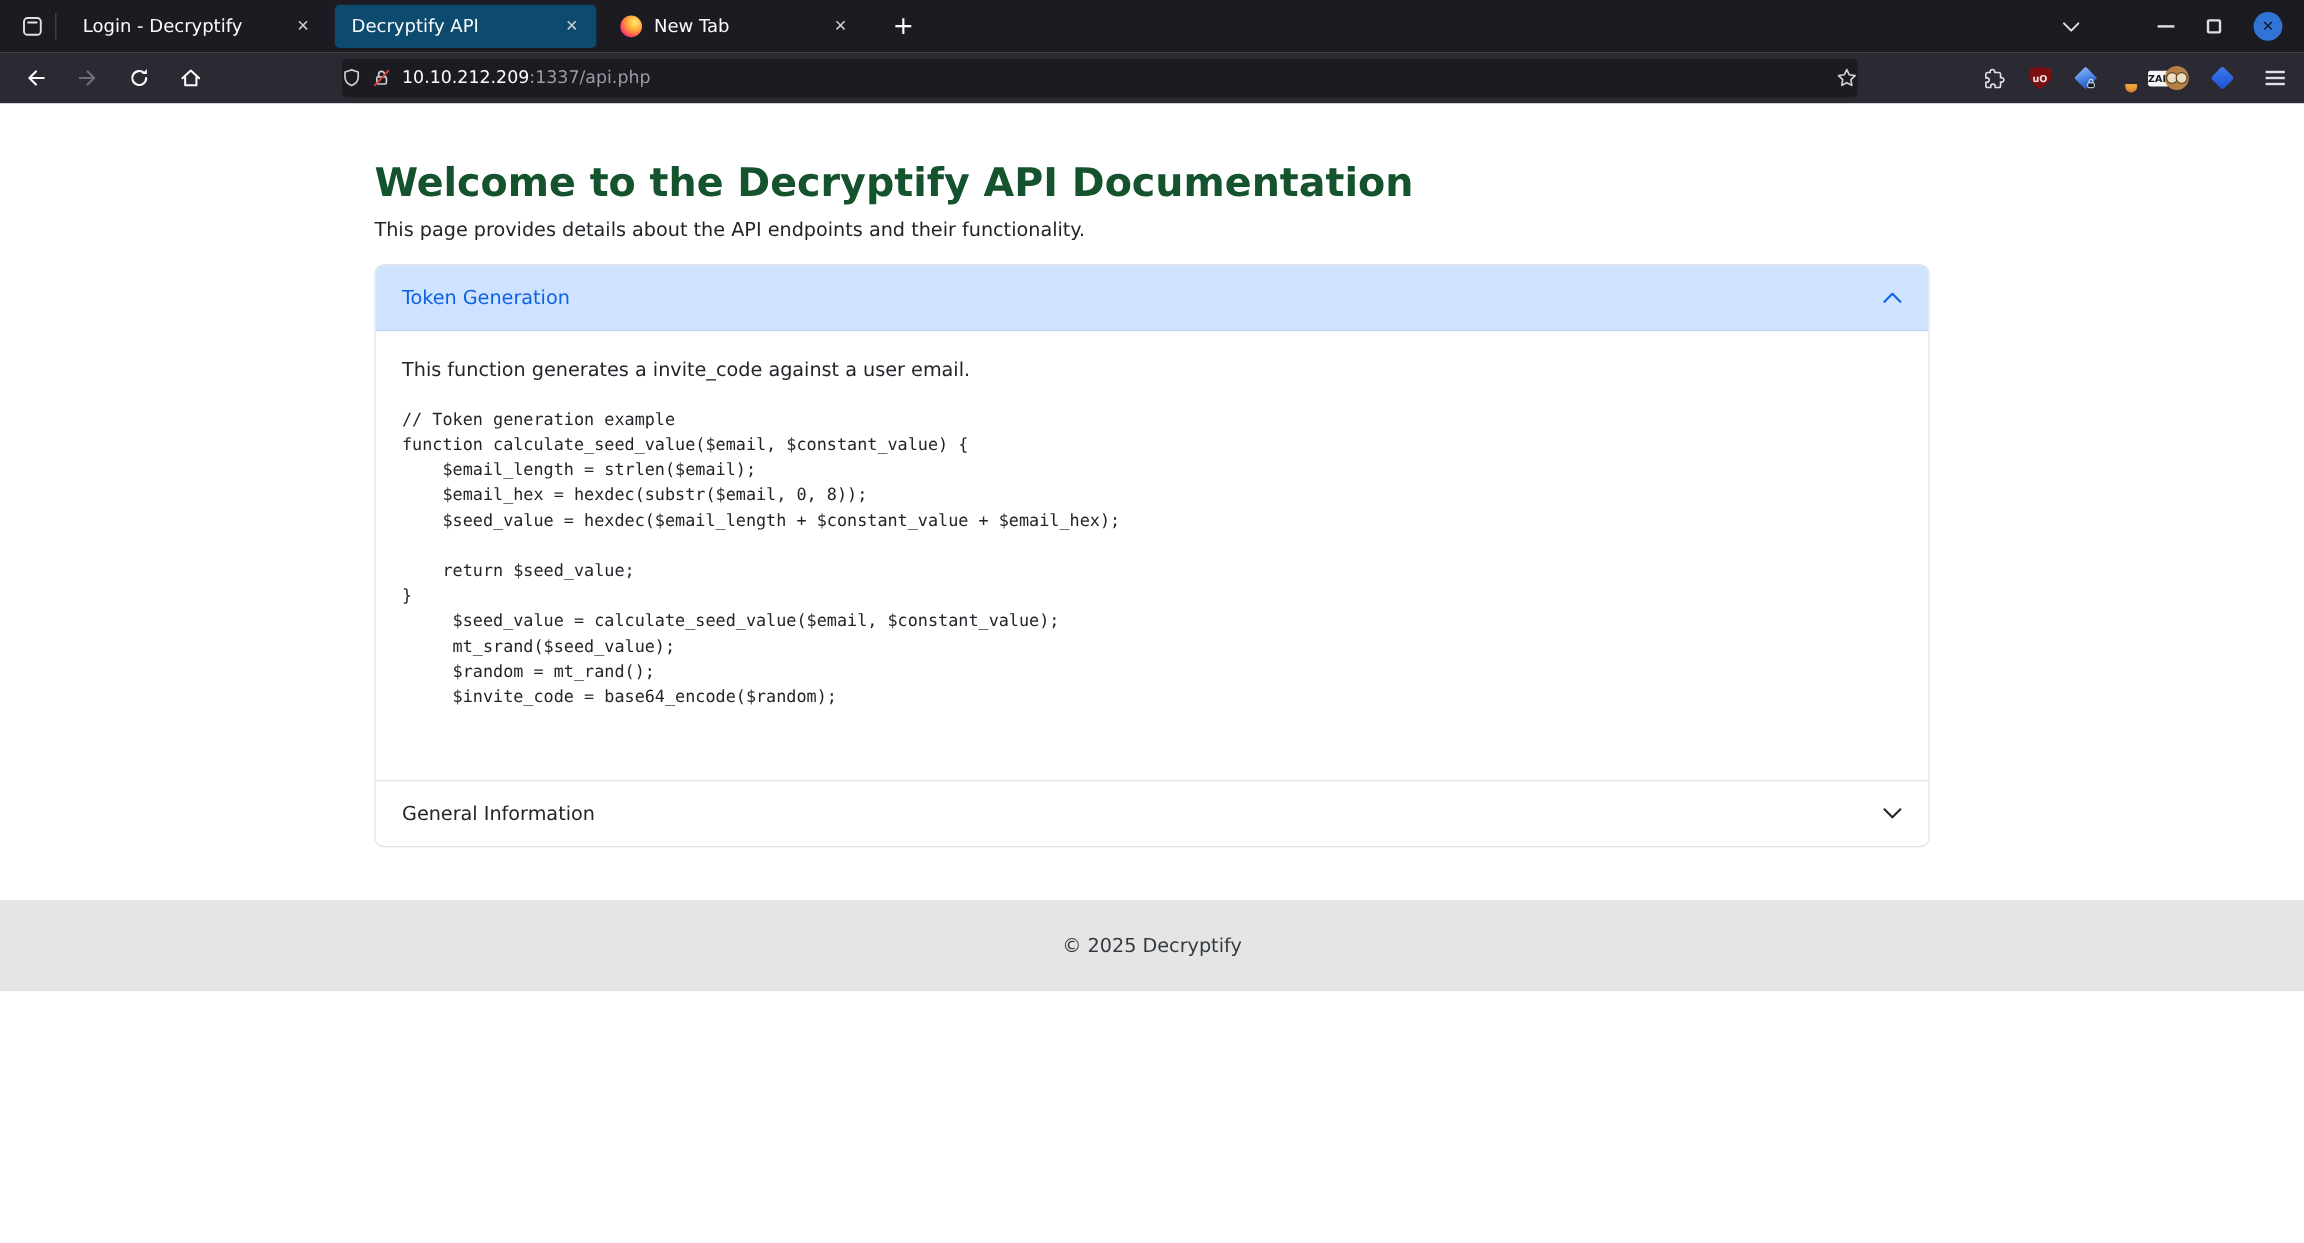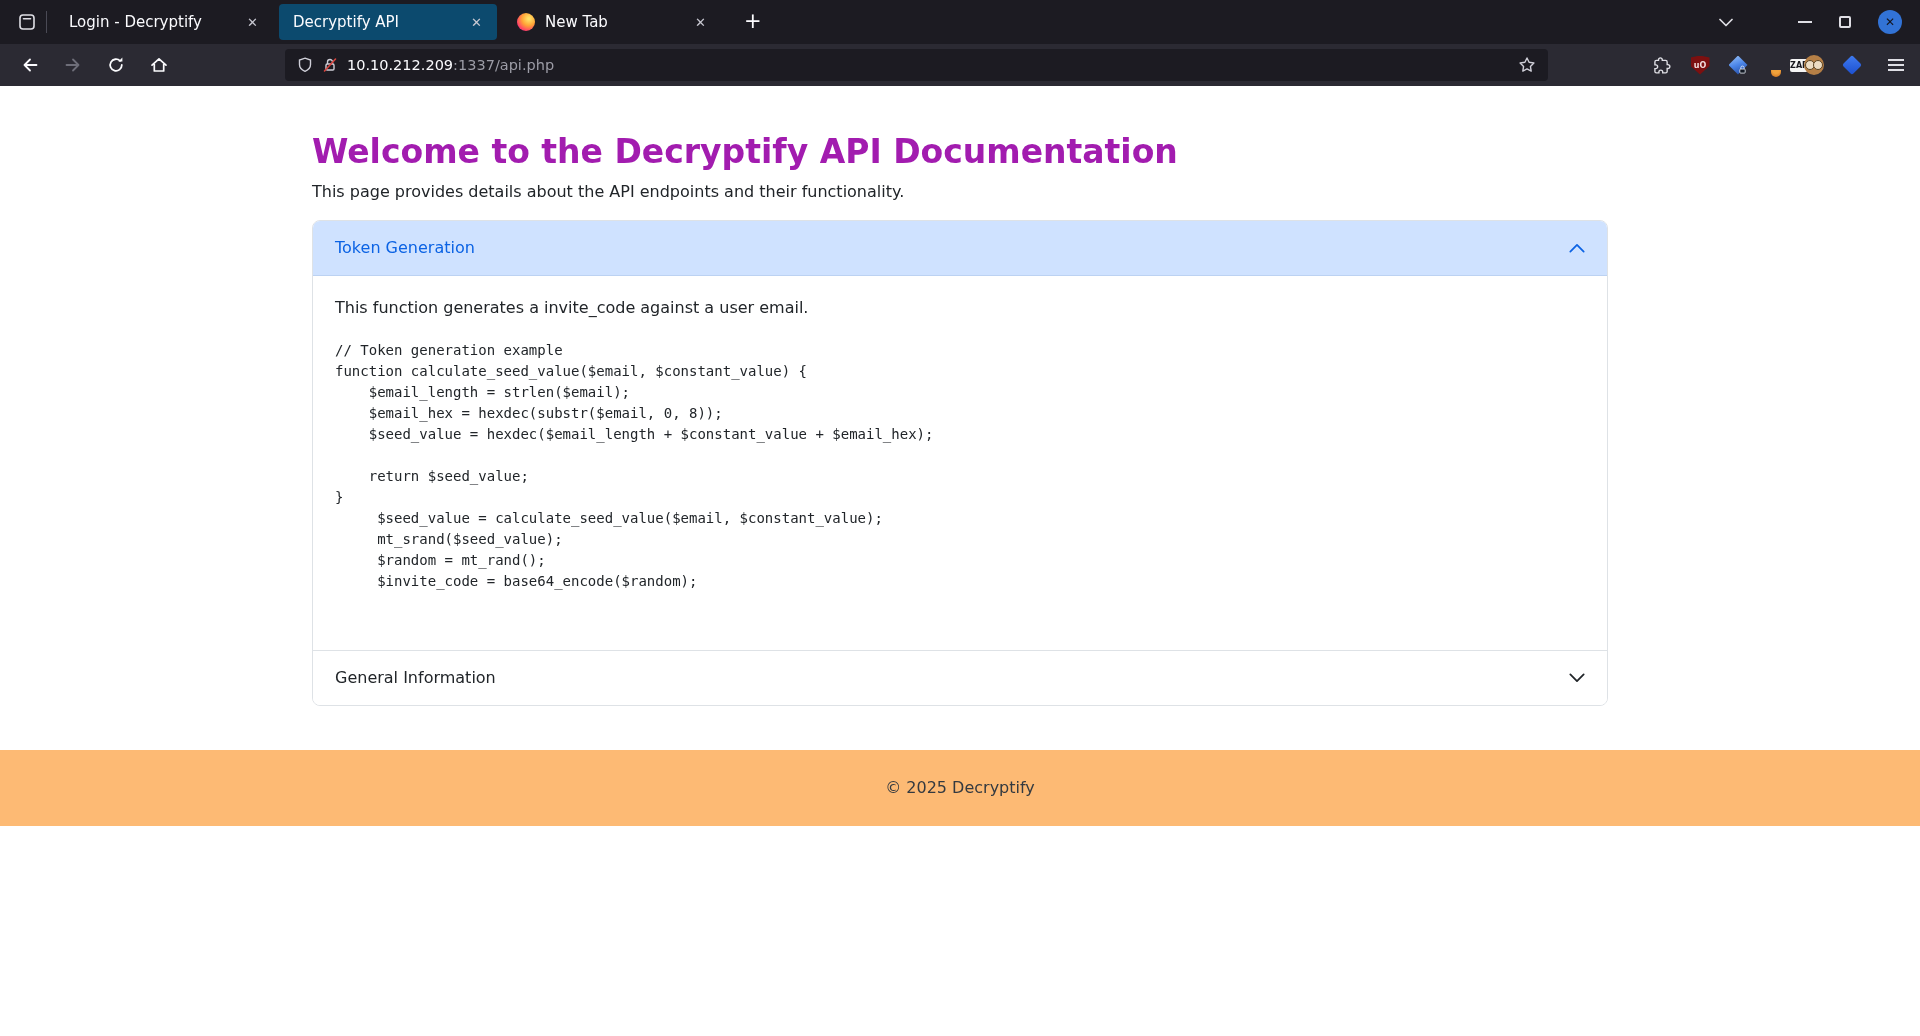--- a/index.html
+++ b/index.html
@@ -22,21 +22,21 @@
   .win-controls { display:flex; align-items:center; gap:27px; margin-left:58px; margin-right:8px; }
   .win-min { width:14px; height:2px; background:#dfdfe5; }
   .win-max { width:12px; height:12px; border:2px solid #dfdfe5; border-radius:2px; }
   .win-close { width:24px; height:24px; border-radius:50%; background:#3273d6; color:#14141b;
       display:flex; align-items:center; justify-content:center; font-size:12px; font-weight:bold; }
 
   .navbar { height:42px; background:#2b2a33; display:flex; align-items:center; padding:0 10px; }
   .nav-btns { display:flex; align-items:center; gap:15px; padding-left:6px; }
   .icon-btn { width:28px; height:28px; display:flex; align-items:center; justify-content:center; border-radius:4px; }
   .urlbar { margin-left:112px; width:1282px; height:32px; background:#1c1b22; border-radius:4px;
-      display:flex; align-items:center; padding:0 12px; }
+      display:flex; align-items:center; padding:0 0; }
   .url-text { flex:1; font-size:14.5px; color:#fbfbfe; margin-left:9px; white-space:nowrap;
       font-family:"DejaVu Sans","Liberation Sans",sans-serif; }
   .url-dim { color:#9c9ca6; }
   .ext-area { display:flex; align-items:flex-end; gap:18px; margin-left:104px; }
   .ext-icon { width:20px; height:20px; position:relative; display:flex; align-items:center; justify-content:center; }
   .ubo-shield { width:19px; height:19px; background:#7c1010; clip-path:polygon(50% 0,100% 10%,100% 55%,50% 100%,0 55%,0 10%);
       display:flex; align-items:center; justify-content:center; color:#f2dede; font-size:8px; font-weight:bold; }
   .gem { width:19px; height:19px; background:linear-gradient(160deg,#9cc3f7 0%,#4c86e8 45%,#1b3f98 100%);
       clip-path:polygon(50% 0,100% 50%,50% 100%,0 50%); position:relative; }
   .gem-lock { position:absolute; right:1px; bottom:1px; }
@@ -50,34 +50,34 @@
   .owl:before { left:1px; } .owl:after { right:1px; }
   .fp-diamond { width:14px; height:14px; background:linear-gradient(135deg,#3f7bf0 0%,#1c4fd0 100%); transform:rotate(45deg); border-radius:2px; }
   .menu-btn { margin-left:20px; display:flex; flex-direction:column; gap:3px; padding:6px; }
   .menu-btn i { display:block; width:16px; height:2px; background:#dfdfe5; }
 
   
   .viewport { height:950px; background:#ffffff; }
   .banner { height:92px; background:#0d6efd; display:flex; align-items:center; justify-content:center; }
   .banner h1 { color:#ffffff; font-size:40px; font-weight:700; letter-spacing:.2px; }
   .container { width:1296px; margin:0 auto; }
-  .welcome { margin-top:46px; font-size:33px; font-weight:700; color:#a21caf; line-height:40px; }
+  .welcome { margin-top:46px; font-size:33px; font-weight:700; color:#14532d; line-height:40px; }
   .subtitle { margin-top:8px; font-size:16px; color:#212529; line-height:24px; }
 
   .accordion { margin-top:16px; border:1px solid #dee2e6; border-radius:8px; overflow:hidden; }
   .acc-header { display:flex; align-items:center; justify-content:space-between; padding:15px 22px;
       font-size:16px; line-height:24px; cursor:pointer; }
   .acc-header.active { background:#cfe2ff; color:#0c63e4; border-bottom:1px solid #bcd2f2; }
   .acc-header.collapsed { background:#ffffff; color:#212529; border-top:1px solid #dee2e6; }
   .acc-body { background:#ffffff; padding:20px 22px 24px; }
   .acc-body p { font-size:16px; line-height:24px; color:#212529; }
   .acc-body pre { margin:20px 0 34px; font-family:"DejaVu Sans Mono","Liberation Mono",monospace;
       font-size:14px; line-height:21px; color:#212529; white-space:pre; }
 
-  .footer { margin-top:44px; background:#fdba74; padding:26px 0; text-align:center;
+  .footer { margin-top:44px; background:#e5e5e5; padding:26px 0; text-align:center;
       font-size:16px; line-height:24px; color:#343a40; }
 </style>
 </head>
 <body>
 
 <div class="tabbar">
   <div class="fxview">
     <svg width="20" height="20" viewBox="0 0 20 20">
       <rect x="3" y="3" width="14" height="14" rx="3" fill="none" stroke="#dfdfe5" stroke-width="1.6"></rect>
       <line x1="6.5" y1="6.8" x2="13.5" y2="6.8" stroke="#dfdfe5" stroke-width="1.6" stroke-linecap="round"></line>

